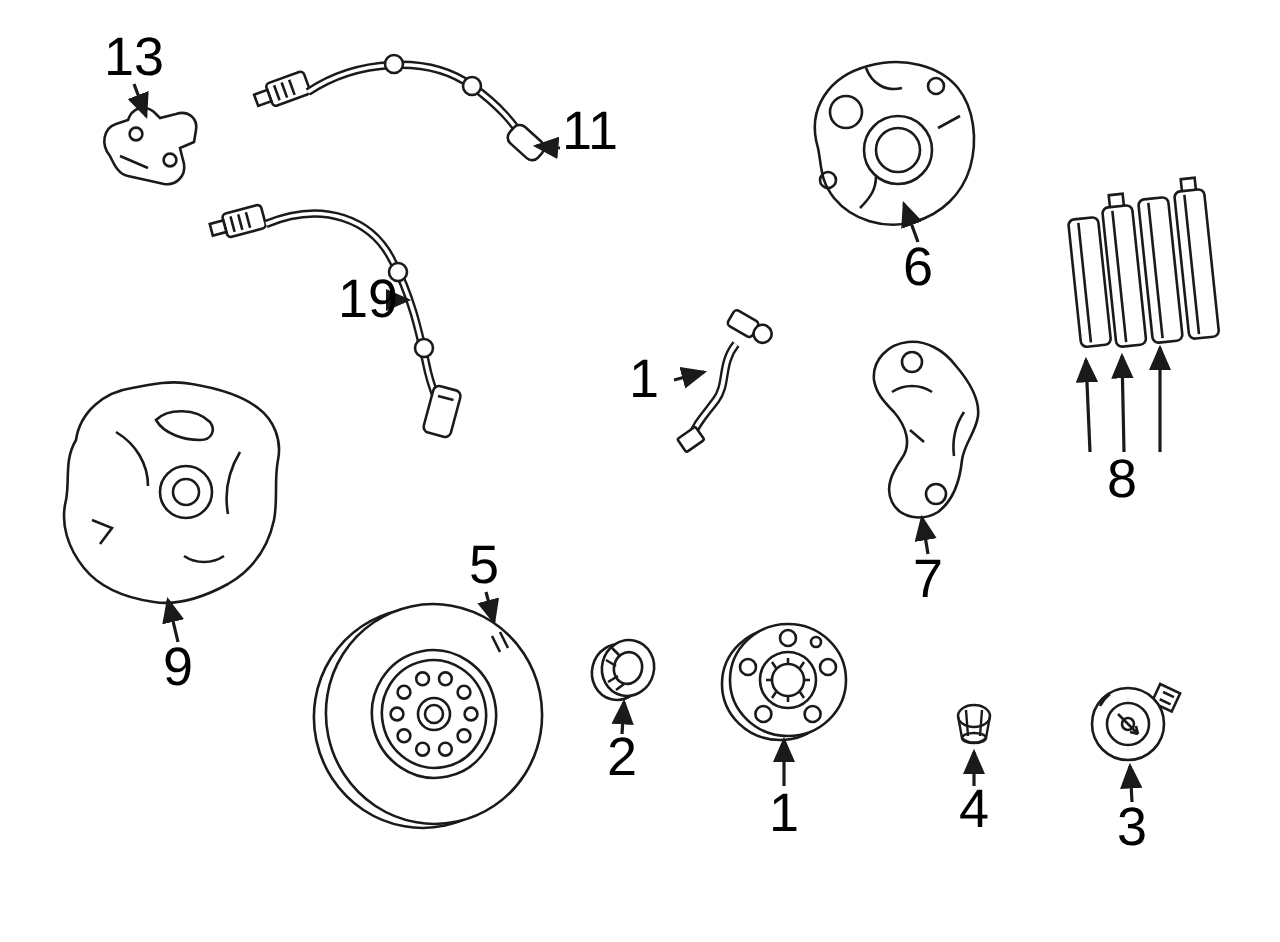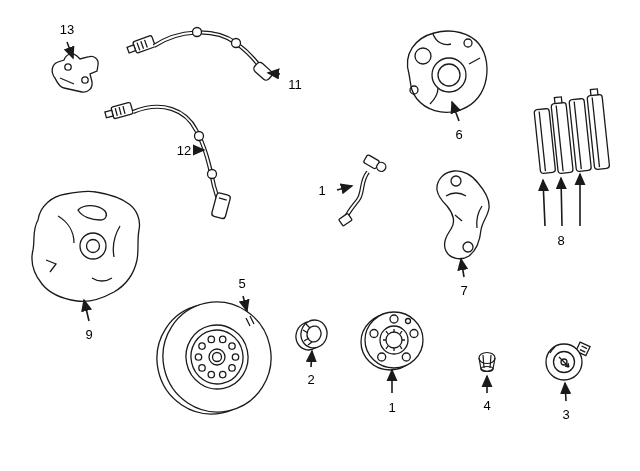--- a/index.html
+++ b/index.html
@@ -3,21 +3,21 @@
 <meta charset="utf-8">
 <style>
   html,body{margin:0;padding:0;background:#ffffff;}
   .stage{
     position:relative;width:640px;height:471px;background:#ffffff;
     overflow:hidden;font-family:"Liberation Sans",sans-serif;
   }
   .stage svg{position:absolute;left:0;top:0;}
   .callout{
     position:absolute;transform:translate(-50%,-50%);
-    font-size:13px;font-weight:400;color:#000;line-height:1;
+    font-size:27px;font-weight:400;color:#000;line-height:1;
     cursor:pointer;user-select:none;
   }
 </style>
 </head>
 <body>
 
 <div class="stage">
 
   <svg width="640" height="471" viewBox="0 0 640 471">
     <defs>
@@ -209,17 +209,17 @@
   <div class="callout" style="left:392px;top:407px">1</div>
   <div class="callout" style="left:311px;top:379px">2</div>
   <div class="callout" style="left:566px;top:414px">3</div>
   <div class="callout" style="left:487px;top:405px">4</div>
   <div class="callout" style="left:242px;top:283px">5</div>
   <div class="callout" style="left:459px;top:134px">6</div>
   <div class="callout" style="left:464px;top:290px">7</div>
   <div class="callout" style="left:561px;top:240px">8</div>
   <div class="callout" style="left:89px;top:334px">9</div>
   <div class="callout" style="left:322px;top:190px">1</div>
-  <div class="callout" style="left:295px;top:84px">11</div>
-  <div class="callout" style="left:184px;top:150px">12</div>
+  <div class="callout" style="left:295px;top:66px">11</div>
+  <div class="callout" style="left:184px;top:150px">19</div>
   <div class="callout" style="left:67px;top:29px">13</div>
 
 </div>
 
 </body></html>

